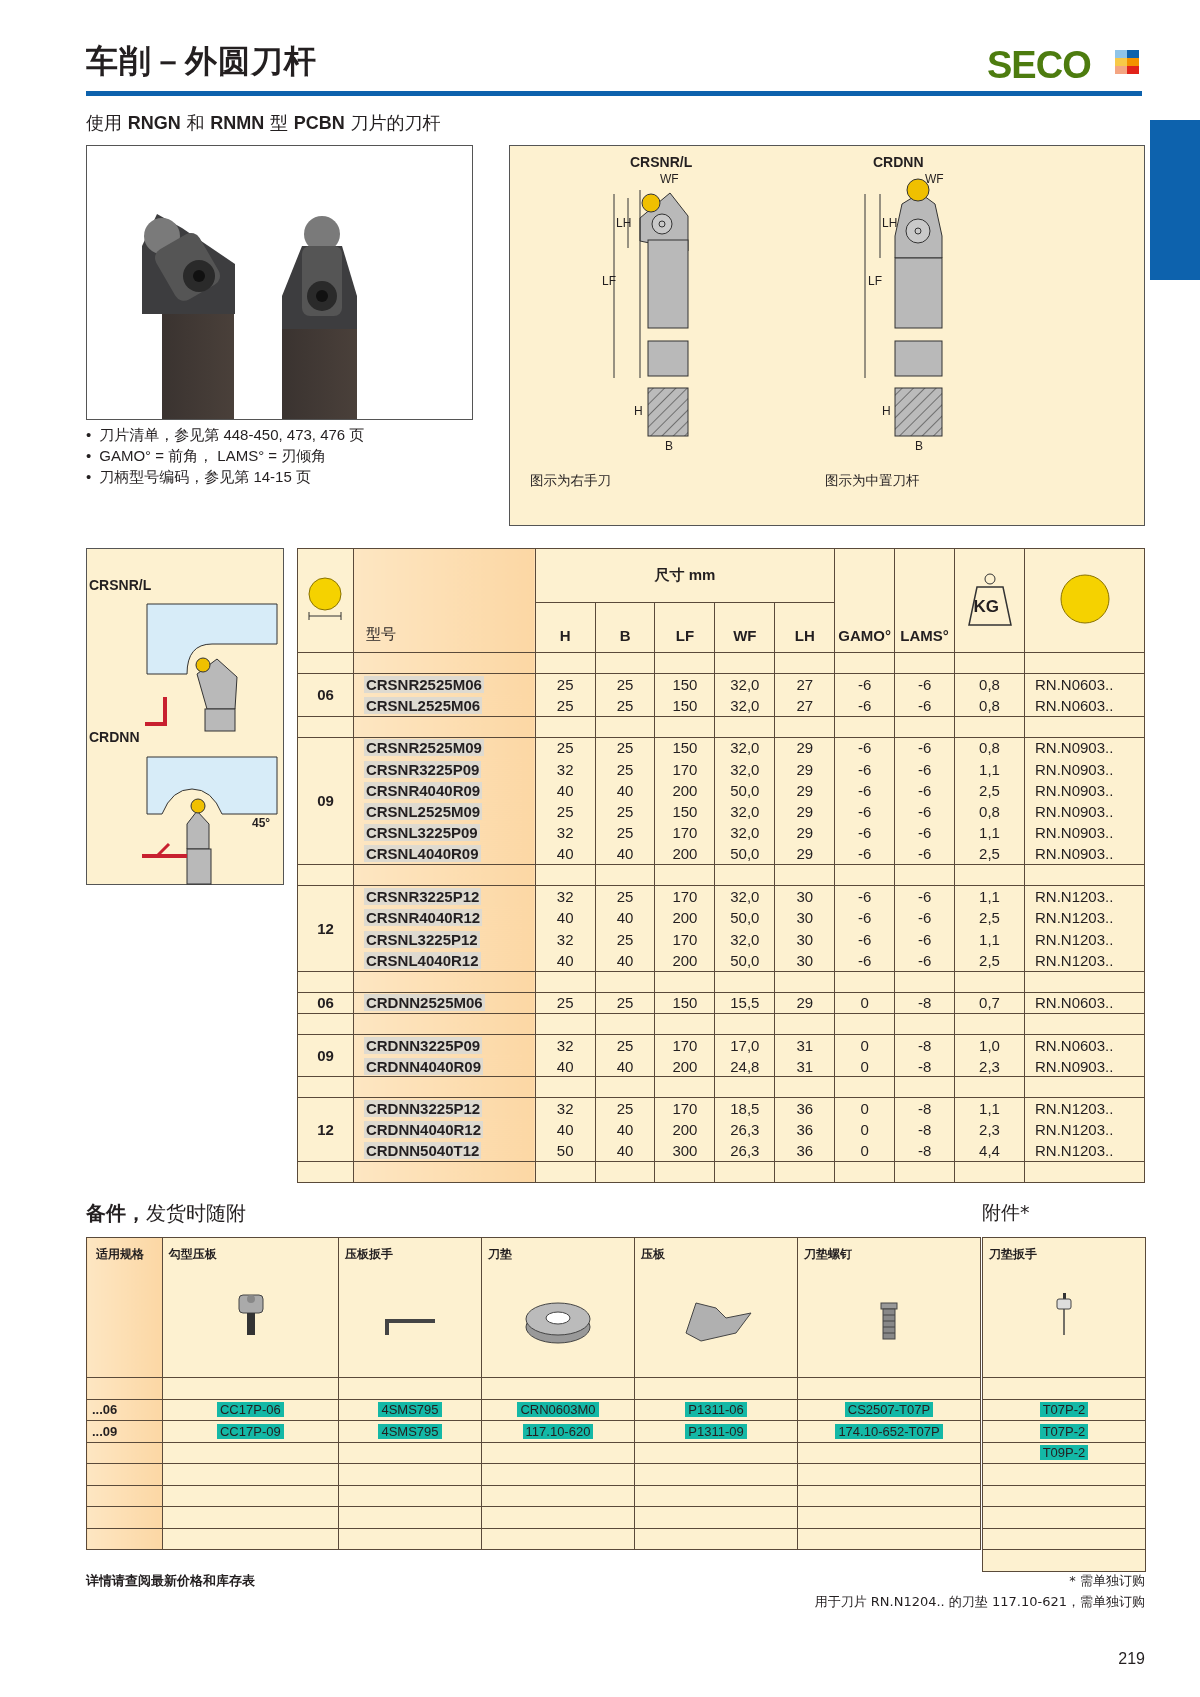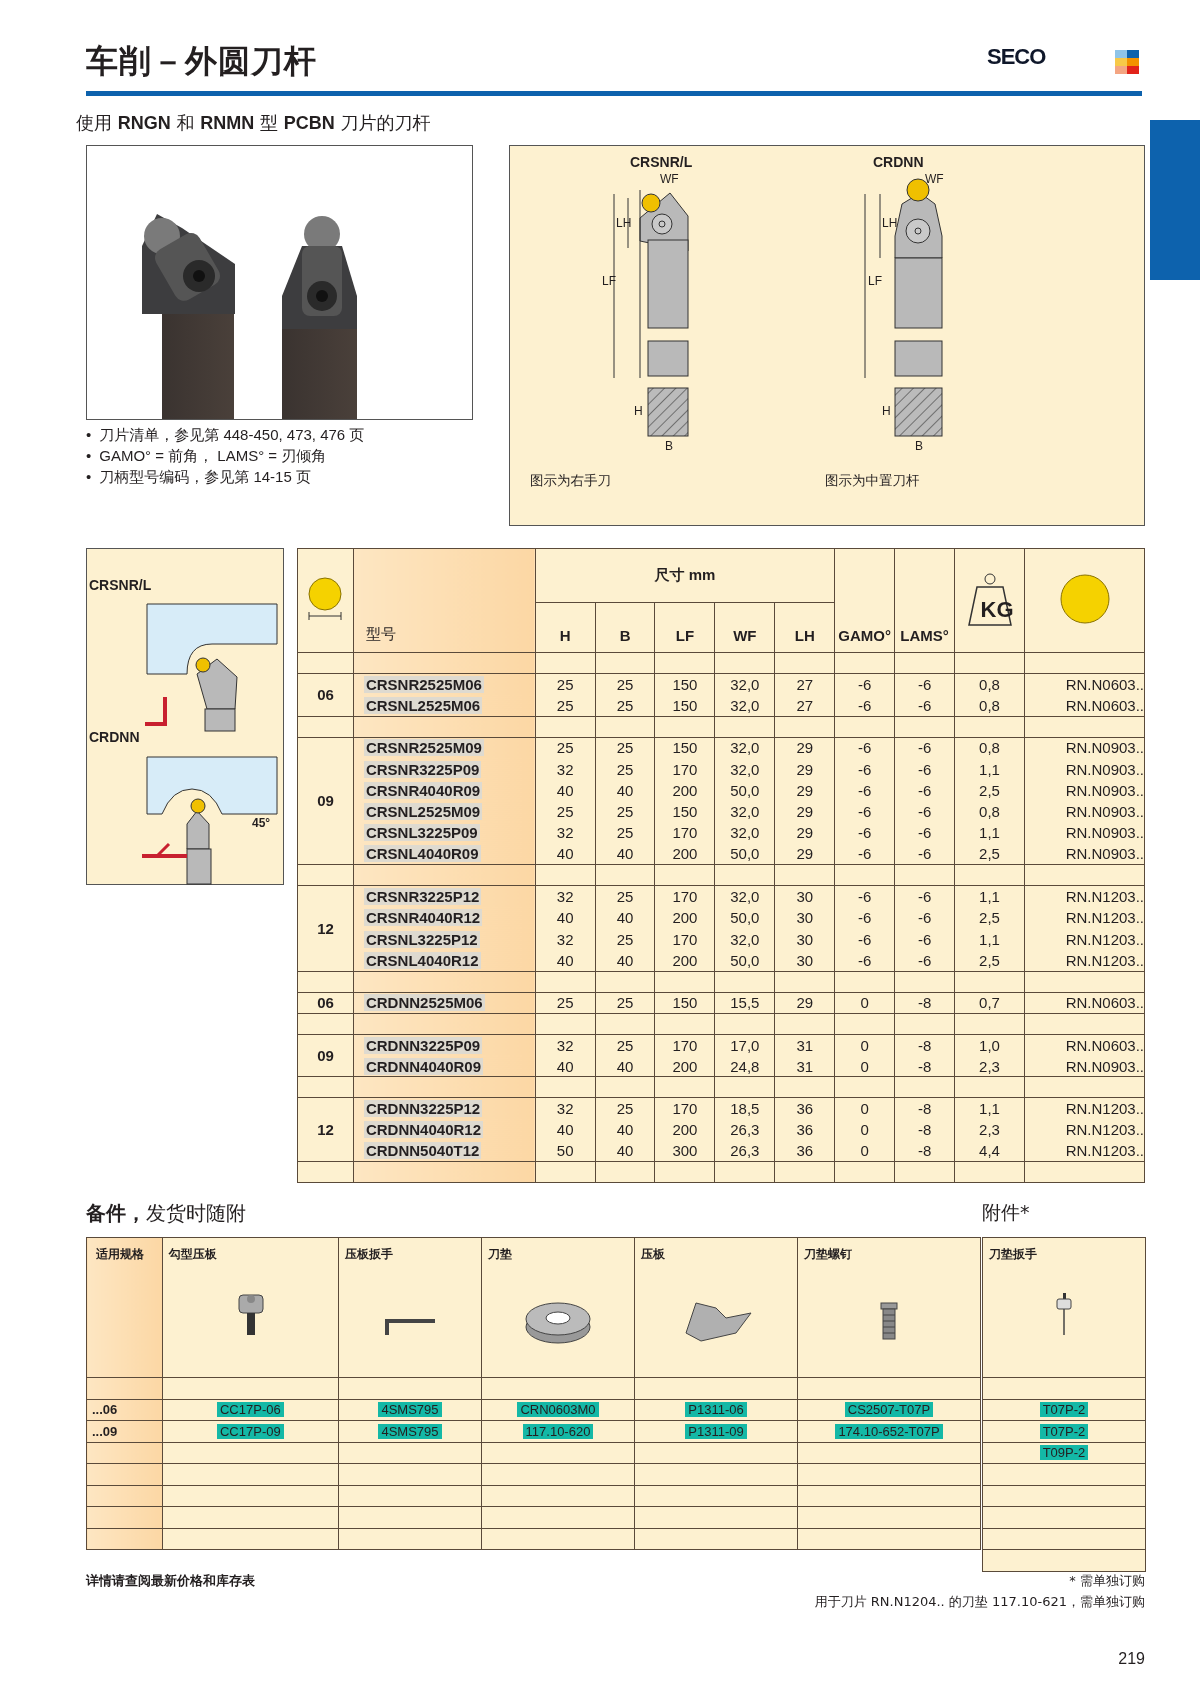--- a/index.html
+++ b/index.html
@@ -1,42 +1,42 @@
 <!DOCTYPE html>
 <html><head>
 <meta charset="utf-8">
 <style>
   * { box-sizing: border-box; margin: 0; padding: 0; }
   body { width: 1200px; height: 1697px; background: #fff; font-family: "Liberation Sans", "DejaVu Sans", sans-serif; color: #231f20; position: relative; overflow: hidden; }
   .abs { position: absolute; }
   .title { left: 86px; top: 40px; font-size: 32px; font-weight: bold; letter-spacing: 1px; font-family: "DejaVu Sans", sans-serif; }
-  .logo { left: 987px; top: 44px; font-size: 22px; font-weight: bold; color: #0f172a; letter-spacing: -1px; font-family: "Liberation Sans", sans-serif; font-style: normal; }
+  .logo { left: 987px; top: 44px; font-size: 38px; font-weight: bold; color: #4d7c0f; letter-spacing: -1px; font-family: "Liberation Sans", sans-serif; font-style: normal; }
   .logo-sq { left: 1115px; top: 50px; width: 24px; height: 24px; display: grid; grid-template-columns: 1fr 1fr; grid-template-rows: 1fr 1fr 1fr; }
   .rule { left: 86px; top: 91px; width: 1056px; height: 5px; background: #0d62ad; }
-  .subtitle { left: 76px; top: 111px; font-size: 18px; font-family: "DejaVu Sans", sans-serif; }
+  .subtitle { left: 86px; top: 111px; font-size: 18px; font-family: "DejaVu Sans", sans-serif; }
   .subtitle b { font-family: "Liberation Sans", sans-serif; }
   .sidetab { left: 1150px; top: 120px; width: 50px; height: 160px; background: #0d62ad; }
   .photo { left: 86px; top: 145px; width: 387px; height: 275px; border: 1.5px solid #555; background: #fff; overflow: hidden; }
   .notes { left: 86px; top: 424px; font-size: 15px; line-height: 21px; }
   .notes li { list-style: none; }
   .notes li::before { content: "•"; margin-right: 8px; }
   .diagram { left: 509px; top: 145px; width: 636px; height: 381px; background: #fdf1d0; border: 1.5px solid #555; }
   .small-diag { left: 86px; top: 548px; width: 198px; height: 337px; background: #fdf1d0; border: 1.5px solid #555; }
   table { border-collapse: collapse; }
   .main-table { left: 297px; top: 548px; width: 848px; font-size: 15px; }
   .main-table td, .main-table th { border: 1.2px solid #5a4a3a; text-align: center; padding: 0; font-weight: normal; }
   .main-table td.model { text-align: left; padding-left: 10px; font-weight: bold; background: linear-gradient(to right, #fde6c2, #fcd7a4); }
   .main-table td.model span { background: #dedad0; padding: 0 2px; }
   .main-table tr.data td { height: 21.3px; border-top: none; border-bottom: none; }
   .main-table tr.data.first td { border-top: 1.2px solid #5a4a3a; }
   .main-table tr.data.last td { border-bottom: 1.2px solid #5a4a3a; }
   .main-table td { background: #fdf1d0; }
   .main-table td.size { font-weight: bold; }
   .main-table tr.gap td { height: 21px; }
-  .main-table td.ord { text-align: right; padding-left: 10px; }
+  .main-table td.ord { text-align: left; padding-left: 10px; }
   .head-model { background: linear-gradient(to right, #fde6c2, #fcd7a4) !important; text-align: left !important; vertical-align: bottom; padding: 0 0 8px 12px !important; }
   .acc-title { left: 86px; top: 1200px; font-size: 20px; font-family: "DejaVu Sans", sans-serif; }
   .acc-title b { font-weight: bold; }
   .acc-extra { left: 982px; top: 1200px; font-size: 19px; font-family: "DejaVu Sans", sans-serif; }
   .acc-table { left: 86px; top: 1237px; width: 895px; font-size: 13px; }
   .acc-table2 { left: 982px; top: 1237px; width: 163px; font-size: 13px; }
   .acc-table td, .acc-table2 td { border: 1.2px solid #5a4a3a; background: #fdf1d0; text-align: center; height: 21.5px; padding: 0; }
   .acc-table td.c0 { background: linear-gradient(to right, #fde6c2, #fcd7a4); text-align: left; padding-left: 5px; font-weight: bold; }
   .acc-head td { height: 140px !important; vertical-align: top; text-align: left !important; padding: 8px 6px 0 6px !important; font-size: 12px; font-weight: bold; font-family: "DejaVu Sans", sans-serif; }
   .acc-table td span, .acc-table2 td span { background: #14b8a6; padding: 0 3px; }
@@ -201,21 +201,21 @@
     <td rowspan="2" class="head-model">型号</td>
     <td colspan="5" style="height:54px;font-weight:bold">尺寸 mm</td>
     <td rowspan="2" class="th-sub">GAMO°</td>
     <td rowspan="2" class="th-sub">LAMS°</td>
     <td rowspan="2" style="vertical-align:middle">
       <div style="position:relative;width:50px;height:55px;margin:0 auto">
         <svg width="50" height="55" viewBox="0 0 50 55">
               <circle cx="25" cy="6" r="5" fill="none" stroke="#333"></circle>
               <polygon points="12,14 38,14 46,52 4,52" fill="#fdf1d0" stroke="#333" stroke-width="1.5"></polygon>
             </svg>
-        <span class="abs" style="left:16px;top:24px;font-weight:bold;font-size:22px">KG</span>
+        <span class="abs" style="left:9px;top:24px;font-weight:bold;font-size:17px">KG</span>
       </div>
     </td>
     <td rowspan="2" style="vertical-align:middle">
       <svg width="60" height="52" viewBox="0 0 60 52">
             <circle cx="30" cy="26" r="24" fill="#f5d200" stroke="#8a7300"></circle>
           </svg>
     </td>
   </tr>
   <tr>
     <td class="th-sub">H</td>

